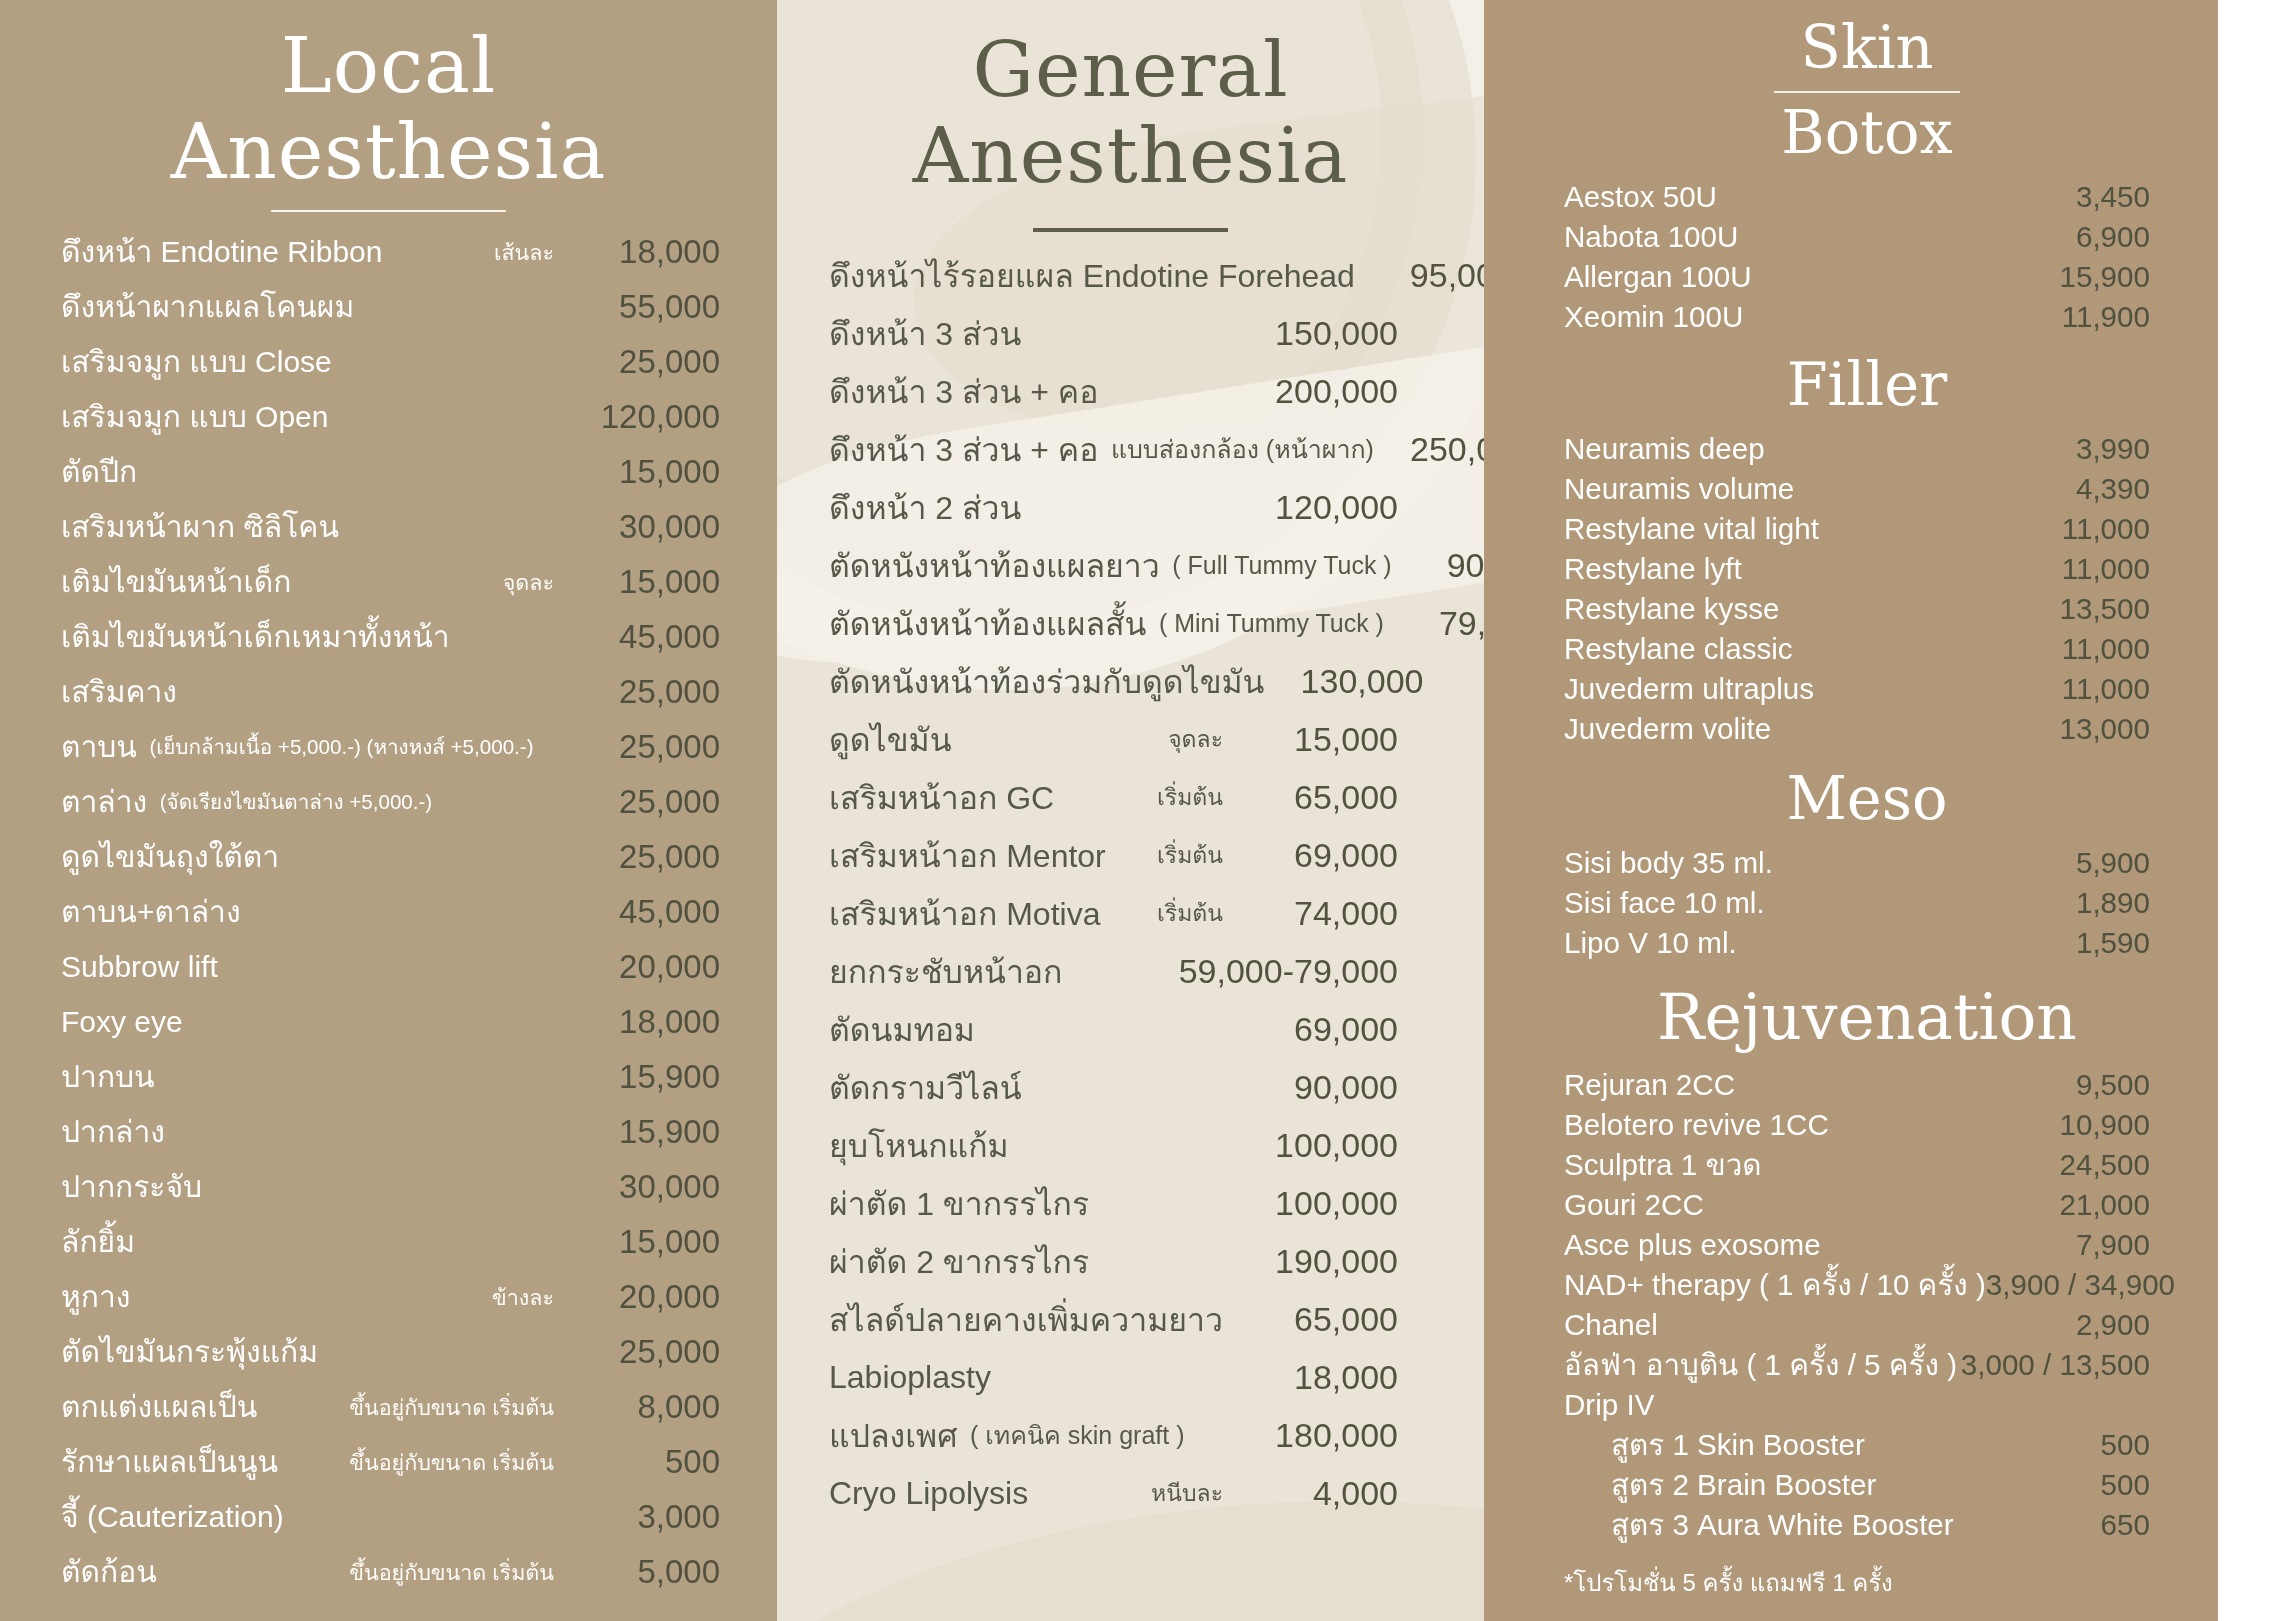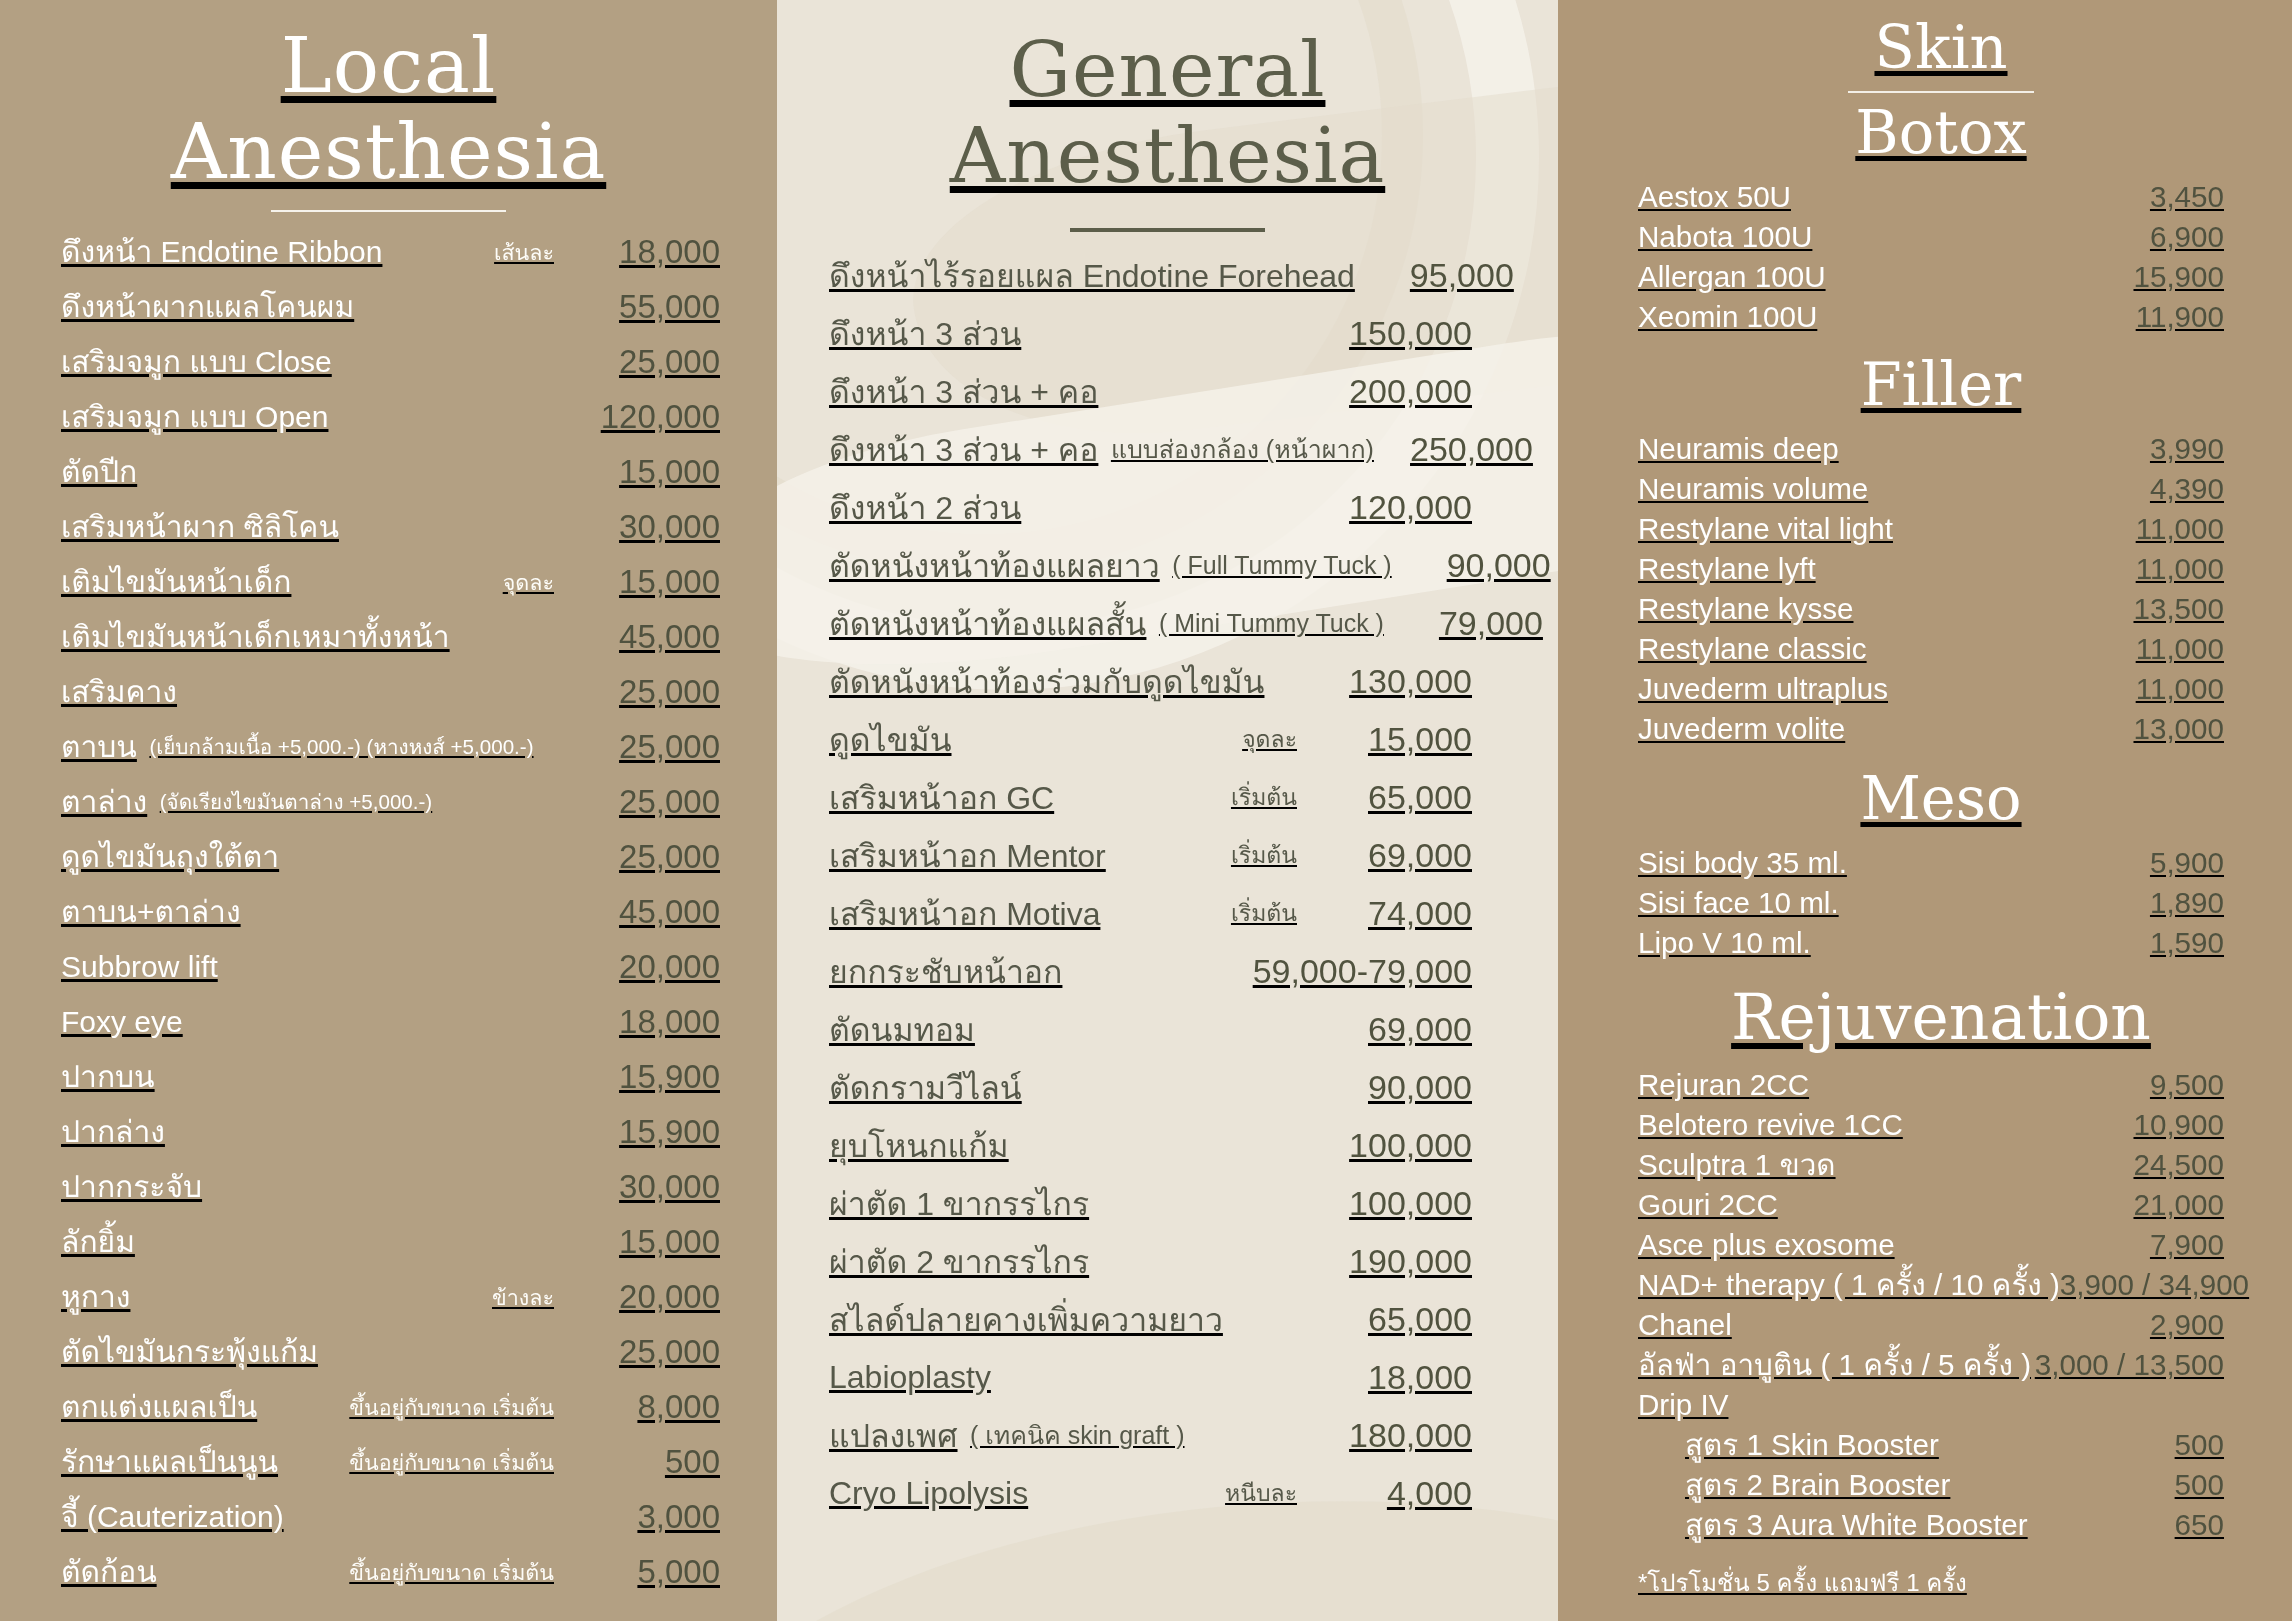--- a/index.html
+++ b/index.html
@@ -5,37 +5,37 @@
   html,body{margin:0;padding:0;}
   body{
     width:2293px;height:1621px;overflow:hidden;
     font-family:"Liberation Sans","DejaVu Sans",sans-serif;
     -webkit-font-smoothing:antialiased;
   }
   .menu{display:flex;width:2293px;height:1621px;}
   
   .col{position:relative;box-sizing:border-box;height:1621px;}
   .col-local{width:777px;background:#b3a083;}
-  .col-general{width:781px;background:#eae4d8;overflow:hidden;}
+  .col-general{width:707px;background:#eae4d8;overflow:hidden;}
   .col-skin{width:734px;background:#b09878;padding-left:32px;}
 
   
   .swirl{position:absolute;pointer-events:none;}
   .swirl-ring1{left:-304px;top:-376px;width:940px;height:940px;border-radius:50%;
     border:63px solid #f4f1e9;opacity:.9;}
   .swirl-ring2{left:-233px;top:-304px;width:797px;height:797px;border-radius:50%;
     border:41px solid #e2dbcb;opacity:.55;}
   .swirl-band1{left:-107px;top:385px;width:1164px;height:233px;background:#f4f1e9;
     border-radius:50% 50% 40% 60%/100% 90% 100% 90%;transform:rotate(-9deg);opacity:.85;}
   .swirl-band2{left:134px;top:107px;width:985px;height:296px;background:#e3dccc;
     border-radius:60% 40% 50% 50%/90% 100% 90% 100%;transform:rotate(-7deg);opacity:.5;}
   .swirl-bottom{left:-143px;bottom:-179px;width:1254px;height:296px;background:#e3dccc;
     border-radius:50%/100% 100% 0 0;transform:rotate(-4deg);opacity:.6;}
 
-  .col-inner{position:relative;z-index:2;text-decoration:underline;}
+  .col-inner{position:relative;z-index:2;}
 
   
   .serif{font-family:"DejaVu Serif","Liberation Serif",serif;font-weight:400;}
   .head-local, .head-general{text-align:center;}
   .head-local h1, .head-general h1{
     margin:0;font-size:77px;line-height:1.12;letter-spacing:0.9px;}
   .head-local{padding-top:23px;color:#ffffff;}
   .head-general{padding-top:27px;color:#5c5e4a;}
   .rule{height:1.8px;margin:14.3px auto 0;}
   .rule-local{width:235px;background:#f6f3ec;}

